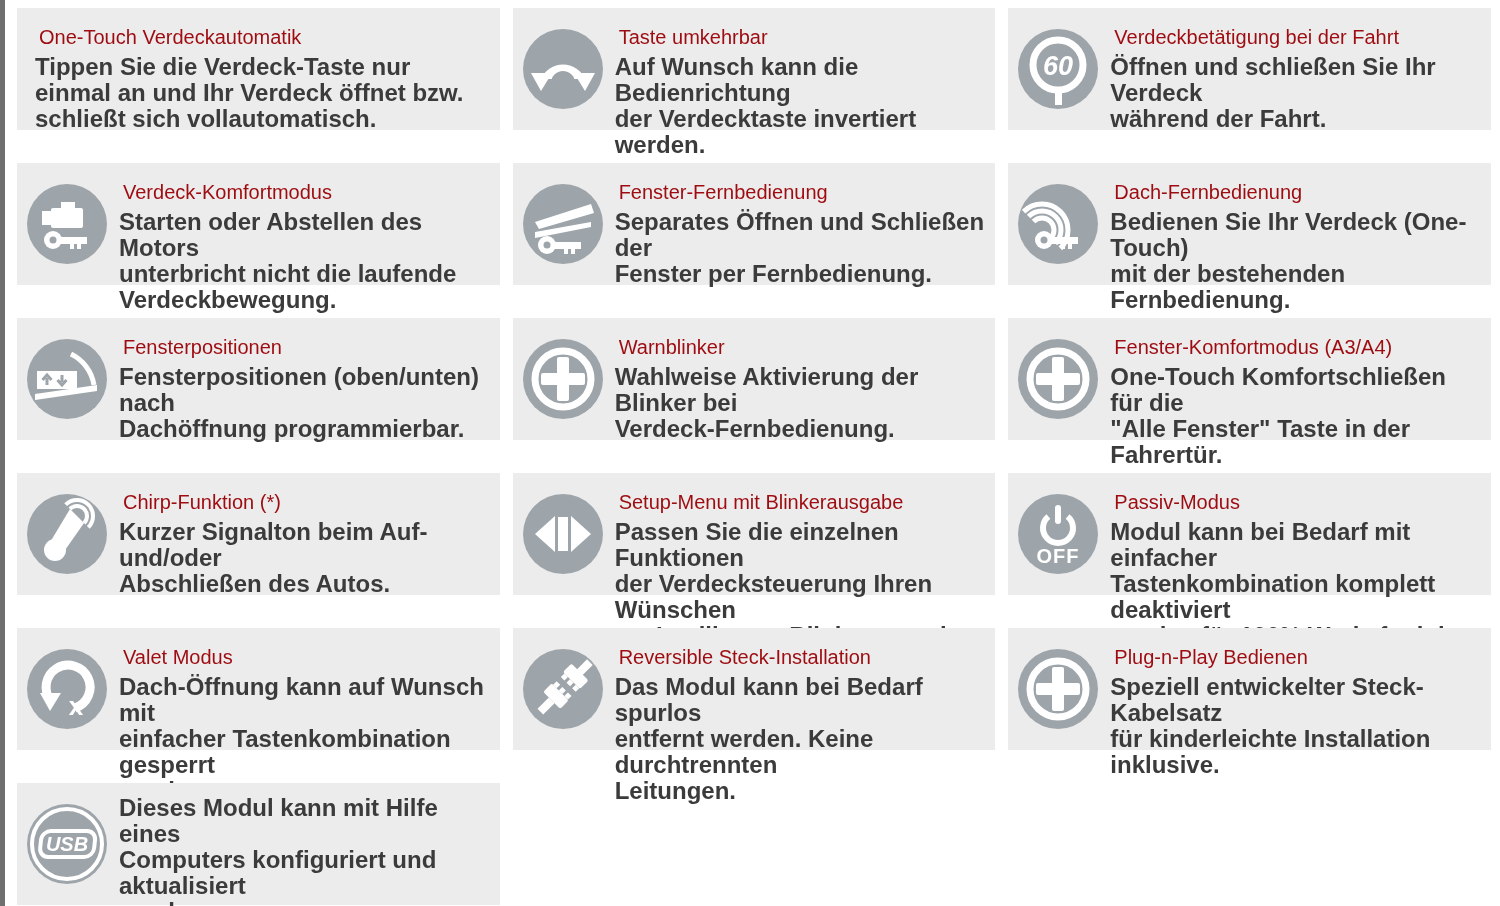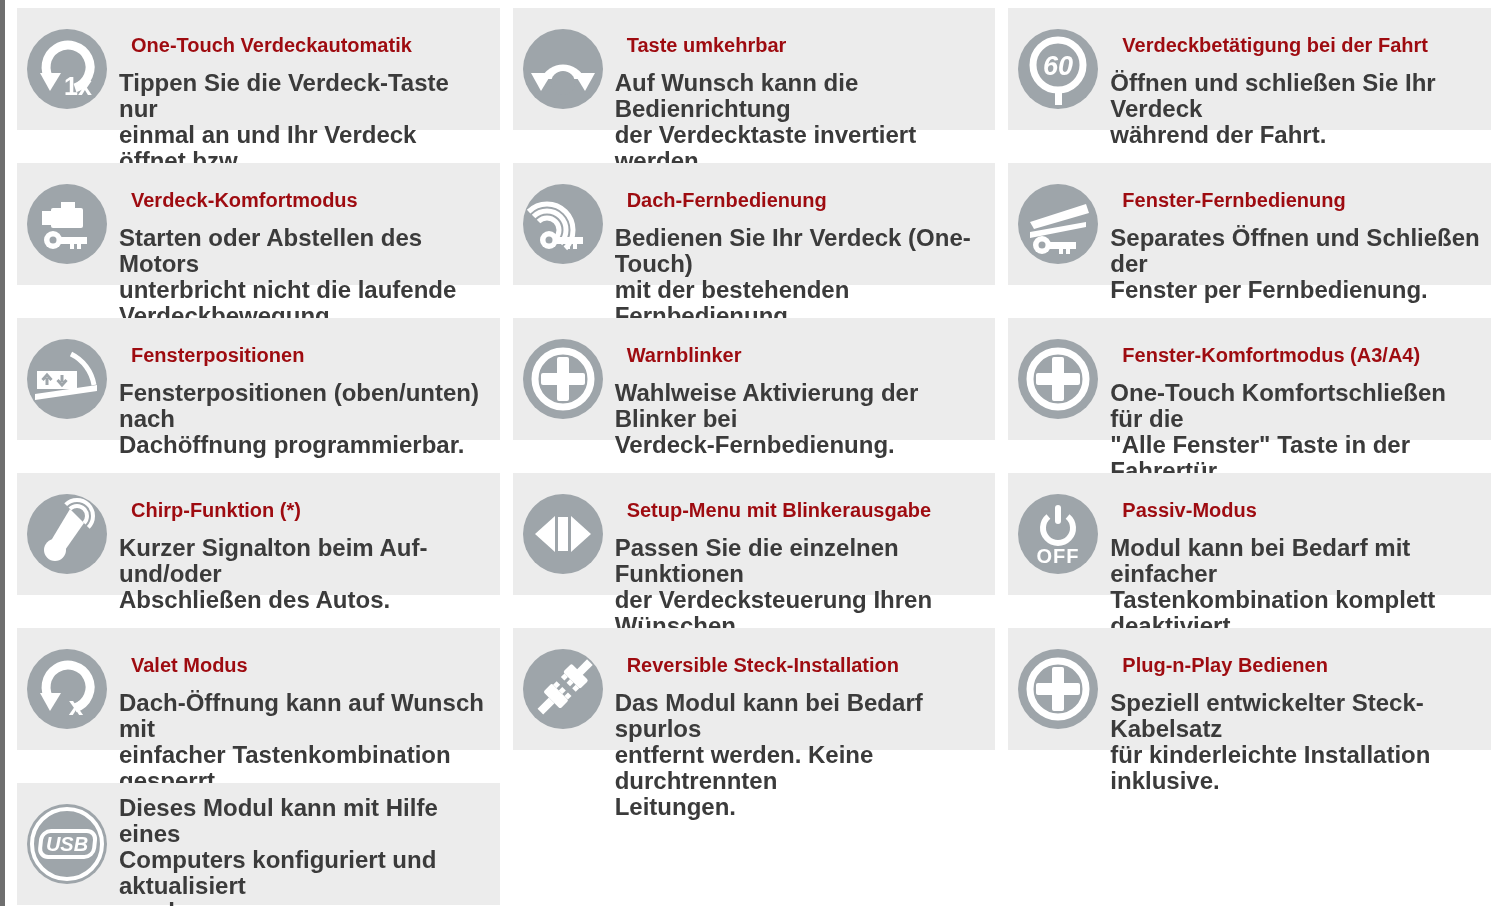--- a/index.html
+++ b/index.html
@@ -34,49 +34,41 @@
     align-self: center;
   }
   .icon-wrap svg { display: block; }
   .txt {
     flex: 1;
     margin-left: 10px;
     align-self: flex-start;
     padding-top: 4px;
   }
   .title {
-    margin: 12px;
+    margin: 4px;
     font-size: 20px;
-    font-weight: 700;
+    font-weight: 400;
     line-height: 26px;
     color: var(--title-color, #9e0b10);
   }
   .body {
     margin: 0;
     font-size: 24px;
     font-weight: 700;
     line-height: 26px;
     color: var(--body-color, #3b3b3b);
     white-space: pre-line;
   }
 </style>
 </head>
 <body style="background: rgb(255, 255, 255);">
 
 <div class="edge-strip"></div>
 <div class="grid" id="grid">
   <div class="card">
-    <div class="icon-wrap">
-        <svg width="84" height="84" viewBox="0 0 84 84" xmlns="http://www.w3.org/2000/svg">
-          <circle cx="42" cy="42" r="40" fill="#9ea5aa"></circle>
-          <path d="M26,54 A22,22 0 1 1 50,61" fill="none" stroke="#ffffff" stroke-width="9"></path>
-          <polygon points="15,46 36,46 25,64" fill="#ffffff"></polygon>
-          <text x="53" y="68" font-size="25" font-weight="bold" fill="#ffffff" text-anchor="middle">1x</text>
-        </svg>
-      </div>
     <div class="txt">
       <h3 class="title">One-Touch Verdeckautomatik</h3>
       <p class="body">Tippen Sie die Verdeck-Taste nur
 einmal an und Ihr Verdeck öffnet bzw.
 schließt sich vollautomatisch.</p>
     </div>
   </div>
 
   <div class="card">
     <div class="icon-wrap">
@@ -123,20 +115,40 @@
           <rect x="35" y="55" width="27" height="7" fill="#ffffff"></rect>
           <rect x="45" y="62" width="4" height="5" fill="#ffffff"></rect>
           <rect x="52" y="62" width="4" height="5" fill="#ffffff"></rect>
         </svg>
       </div>
     <div class="txt">
       <h3 class="title">Verdeck-Komfortmodus</h3>
       <p class="body">Starten oder Abstellen des Motors
 unterbricht nicht die laufende
 Verdeckbewegung.</p>
+    </div>
+  </div>
+
+  <div class="card">
+    <div class="icon-wrap">
+        <svg width="84" height="84" viewBox="0 0 84 84" xmlns="http://www.w3.org/2000/svg">
+          <circle cx="42" cy="42" r="40" fill="#9ea5aa"></circle>
+          <polygon points="14,40 70,22 73,31 18,47" fill="#ffffff"></polygon>
+          <polygon points="14,50 70,40 70,45 14,56" fill="#ffffff"></polygon>
+          <circle cx="26" cy="63" r="9" fill="#ffffff"></circle>
+          <circle cx="26" cy="63" r="3.5" fill="#9ea5aa"></circle>
+          <rect x="33" y="60" width="27" height="7" fill="#ffffff"></rect>
+          <rect x="43" y="67" width="4" height="5" fill="#ffffff"></rect>
+          <rect x="50" y="67" width="4" height="5" fill="#ffffff"></rect>
+        </svg>
+      </div>
+    <div class="txt">
+      <h3 class="title">Fenster-Fernbedienung</h3>
+      <p class="body">Separates Öffnen und Schließen der
+Fenster per Fernbedienung.</p>
     </div>
   </div>
 
   <div class="card">
     <div class="icon-wrap">
         <svg width="84" height="84" viewBox="0 0 84 84" xmlns="http://www.w3.org/2000/svg">
           <circle cx="42" cy="42" r="40" fill="#9ea5aa"></circle>
           <g transform="rotate(45 26 48)" stroke="#ffffff" stroke-width="5" fill="none">
             <path d="M14,48 A12,12 0 0 1 38,48"></path>
             <path d="M7,48 A19,19 0 0 1 45,48"></path>
@@ -146,40 +158,20 @@
           <circle cx="28" cy="58" r="3.5" fill="#9ea5aa"></circle>
           <rect x="35" y="55" width="27" height="7" fill="#ffffff"></rect>
           <rect x="45" y="62" width="4" height="5" fill="#ffffff"></rect>
           <rect x="52" y="62" width="4" height="5" fill="#ffffff"></rect>
         </svg>
       </div>
     <div class="txt">
       <h3 class="title">Dach-Fernbedienung</h3>
       <p class="body">Bedienen Sie Ihr Verdeck (One-Touch)
 mit der bestehenden Fernbedienung.</p>
-    </div>
-  </div>
-
-  <div class="card">
-    <div class="icon-wrap">
-        <svg width="84" height="84" viewBox="0 0 84 84" xmlns="http://www.w3.org/2000/svg">
-          <circle cx="42" cy="42" r="40" fill="#9ea5aa"></circle>
-          <polygon points="14,40 70,22 73,31 18,47" fill="#ffffff"></polygon>
-          <polygon points="14,50 70,40 70,45 14,56" fill="#ffffff"></polygon>
-          <circle cx="26" cy="63" r="9" fill="#ffffff"></circle>
-          <circle cx="26" cy="63" r="3.5" fill="#9ea5aa"></circle>
-          <rect x="33" y="60" width="27" height="7" fill="#ffffff"></rect>
-          <rect x="43" y="67" width="4" height="5" fill="#ffffff"></rect>
-          <rect x="50" y="67" width="4" height="5" fill="#ffffff"></rect>
-        </svg>
-      </div>
-    <div class="txt">
-      <h3 class="title">Fenster-Fernbedienung</h3>
-      <p class="body">Separates Öffnen und Schließen der
-Fenster per Fernbedienung.</p>
     </div>
   </div>
 
   <div class="card">
     <div class="icon-wrap">
         <svg width="84" height="84" viewBox="0 0 84 84" xmlns="http://www.w3.org/2000/svg">
           <circle cx="42" cy="42" r="40" fill="#9ea5aa"></circle>
           <path d="M46,17 A42,42 0 0 1 69,48" stroke="#ffffff" stroke-width="5" fill="none"></path>
           <rect x="12" y="34" width="40" height="18" fill="#ffffff"></rect>
           <path d="M22,48 V41 M17.5,43 L22,38 L26.5,43" stroke="#9ea5aa" stroke-width="3" fill="none"></path>

